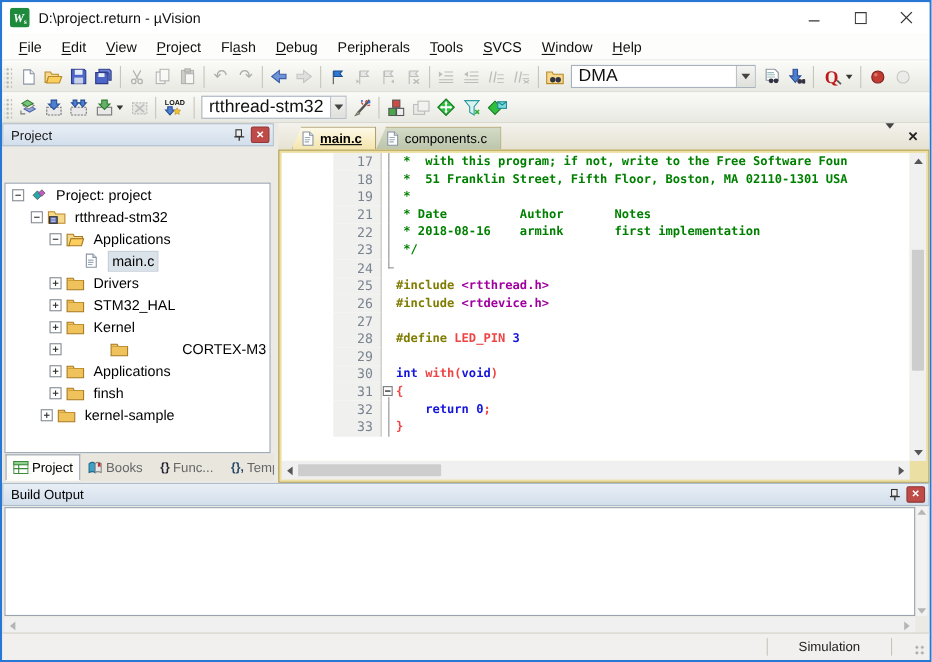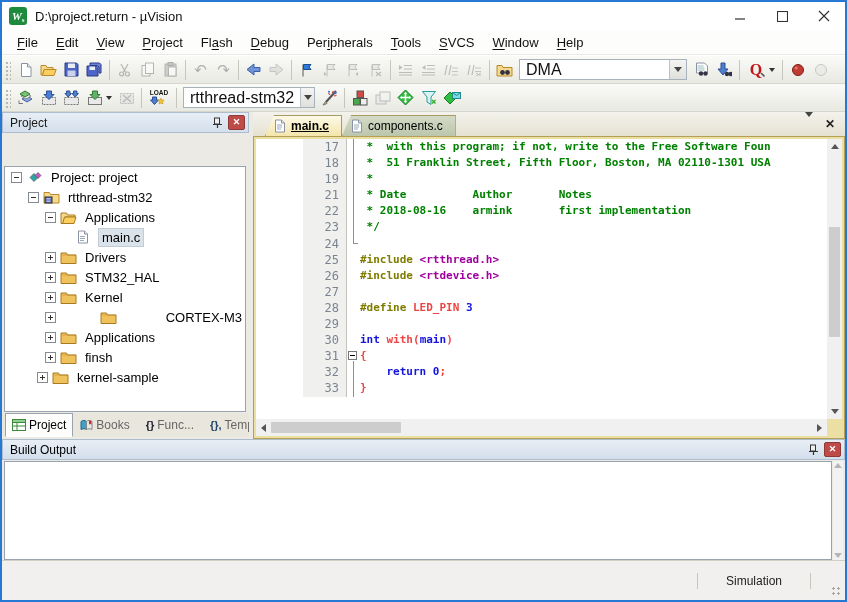--- a/index.html
+++ b/index.html
@@ -94,21 +94,21 @@
   .arr.upl { border-bottom-color:#b5b5b5; } .arr.dnl { border-top-color:#b5b5b5; }
   .vthumb { position:absolute; left:2px; width:11px; background:#cdcdcd; border-radius:1px; }
   .hthumb { height:11px; background:#cdcdcd; border-radius:1px; }
   
   .build-panel { position:absolute; left:0; top:437px; right:0; height:138px; background:#eceae4; }
   .build-header { position:absolute; left:0; top:0; right:0; height:21px; background:linear-gradient(#e8eef5,#d3dfec); border:1px solid #aebdcc; display:flex; align-items:center; padding:0 3px 0 7px; font-size:12px; }
   .build-content { position:absolute; left:2px; top:22px; right:13px; bottom:17px; background:#fff; border:1px solid #98a3ae; }
   .build-vscroll { position:absolute; right:2px; top:22px; width:10px; bottom:17px; background:#f2f2f2; display:flex; flex-direction:column; justify-content:space-between; align-items:center; padding:2px 0; }
   .build-hscroll { position:absolute; left:2px; right:13px; bottom:1px; height:15px; background:#f0f0f0; display:flex; align-items:center; justify-content:space-between; }
   
-  .statusbar { position:absolute; left:0; bottom:0; right:0; height:40px; background:#f1f0ee; border-top:1px solid #d2cfc7; display:flex; align-items:center; font-size:12px; color:#222; }
+  .statusbar { position:absolute; left:0; bottom:0; right:0; height:25px; background:#f1f0ee; border-top:1px solid #d2cfc7; display:flex; align-items:center; font-size:12px; color:#222; }
   .sb-fill { flex:1; }
   .sb-div { width:1px; height:16px; background:#c8c5bd; }
   .sb-sim { width:112px; text-align:center; }
   .sb-grip { width:34px; height:100%; position:relative; }
   .sb-grip::before { content:""; position:absolute; right:4px; bottom:4px; width:10px; height:10px;
      background-image:radial-gradient(circle, #a8a59d 1.2px, transparent 1.4px); background-size:5px 5px; }
   svg { display:block; }
 </style>
 </head>
 <body>
@@ -667,21 +667,21 @@
               <span class="code-text"><span class="tk-pp">#define </span><span class="tk-pl">LED_PIN </span><span class="tk-num">3</span></span>
             </div>
             <div class="code-row">
               <span class="ln">29</span>
               <span class="fold"></span>
               <span class="code-text"></span>
             </div>
             <div class="code-row">
               <span class="ln">30</span>
               <span class="fold"></span>
-              <span class="code-text"><span class="tk-kw">int </span><span class="tk-pl">with(</span><span class="tk-kw">main</span><span class="tk-pl">)</span></span>
+              <span class="code-text"><span class="tk-kw">int </span><span class="tk-pl">with(</span><span class="tk-kw">void</span><span class="tk-pl">)</span></span>
             </div>
             <div class="code-row">
               <span class="ln">31</span>
               <span class="fold f-open">
                 <span class="fbox"></span>
               </span>
               <span class="code-text"><span class="tk-pl">{</span></span>
             </div>
             <div class="code-row">
               <span class="ln">32</span>

